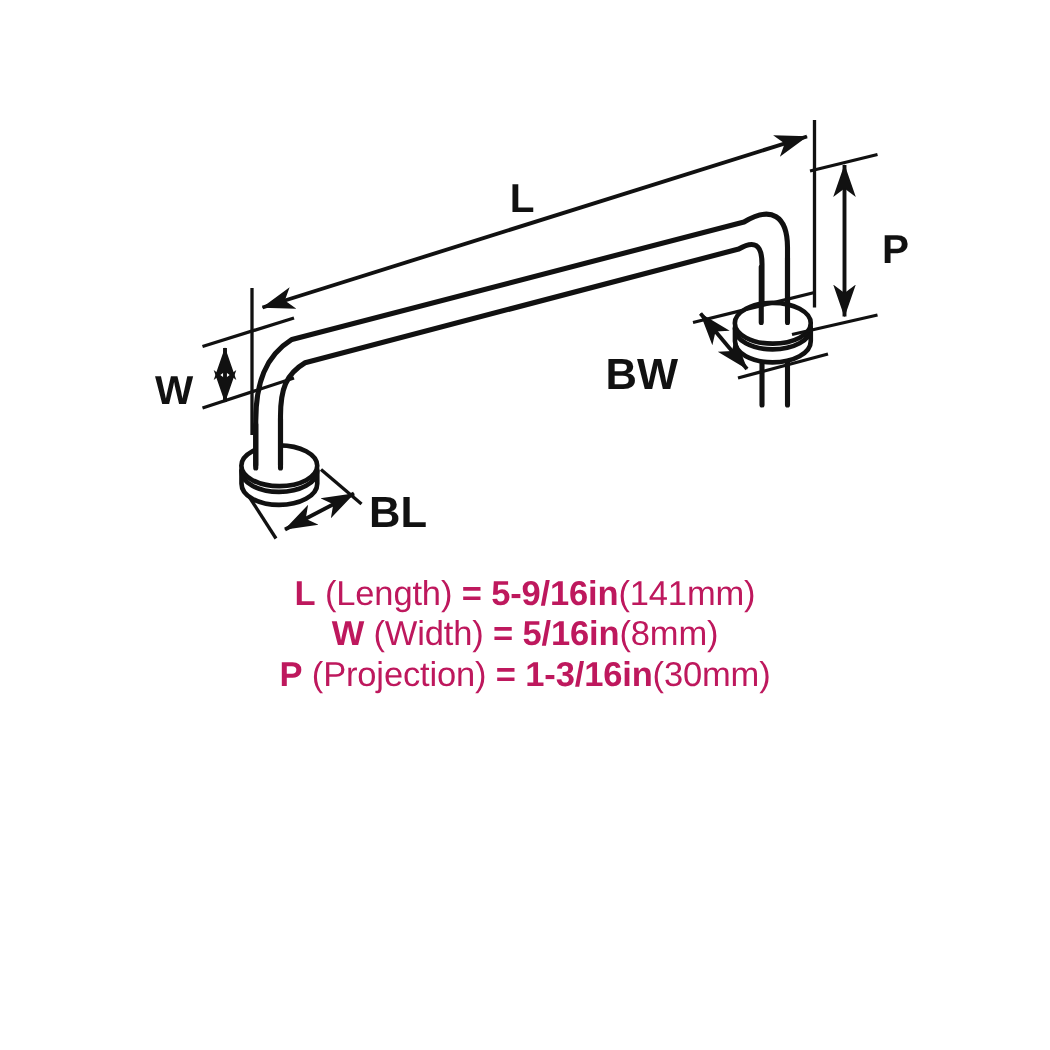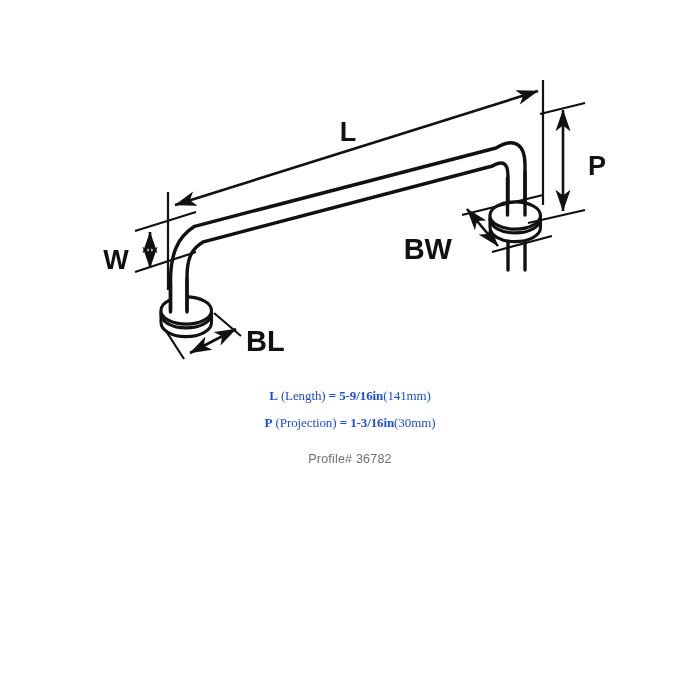--- a/index.html
+++ b/index.html
@@ -34,24 +34,24 @@
     fill: #111111;
   }
   #specs {
     position: absolute;
     left: 0;
     top: 382px;
     width: 700px;
     text-align: center;
   }
   .spec-line {
-    font-family: Liberation Serif, serif;
-    font-size: 13px;
+    font-family: Liberation Sans, sans-serif;
+    font-size: 23px;
     line-height: 27px;
-    color: #1d4ed8;
+    color: #be185d;
     letter-spacing: -0.1px;
     white-space: nowrap;
   }
   .spec-line .b {
     font-weight: bold;
   }
   .spec-line .r {
     font-weight: normal;
   }
   #profile {
@@ -170,23 +170,25 @@
       <text class="dim-label" x="246" y="351" font-size="29" text-anchor="start">BL</text>
     </g>
   </svg>
 
   <div id="specs">
 
     <div class="spec-line">
       <span class="b">L</span><span class="r">&nbsp;</span><span class="r">(Length)</span><span class="r">&nbsp;</span><span class="b">=</span><span class="r">&nbsp;</span><span class="b">5-9/16in</span><span class="r">(141mm)</span>
     </div>
 
+    <div class="spec-line">
+      <span class="b">W</span><span class="r">&nbsp;</span><span class="r">(Width)</span><span class="r">&nbsp;</span><span class="b">=</span><span class="r">&nbsp;</span><span class="b">5/16in</span><span class="r">(8mm)</span>
+    </div>
 
     <div class="spec-line">
       <span class="b">P</span><span class="r">&nbsp;</span><span class="r">(Projection)</span><span class="r">&nbsp;</span><span class="b">=</span><span class="r">&nbsp;</span><span class="b">1-3/16in</span><span class="r">(30mm)</span>
     </div>
 
 
 
-    <div id="profile">Profile# 36782</div>
   </div>
 
 </div>
 
 </body></html>

